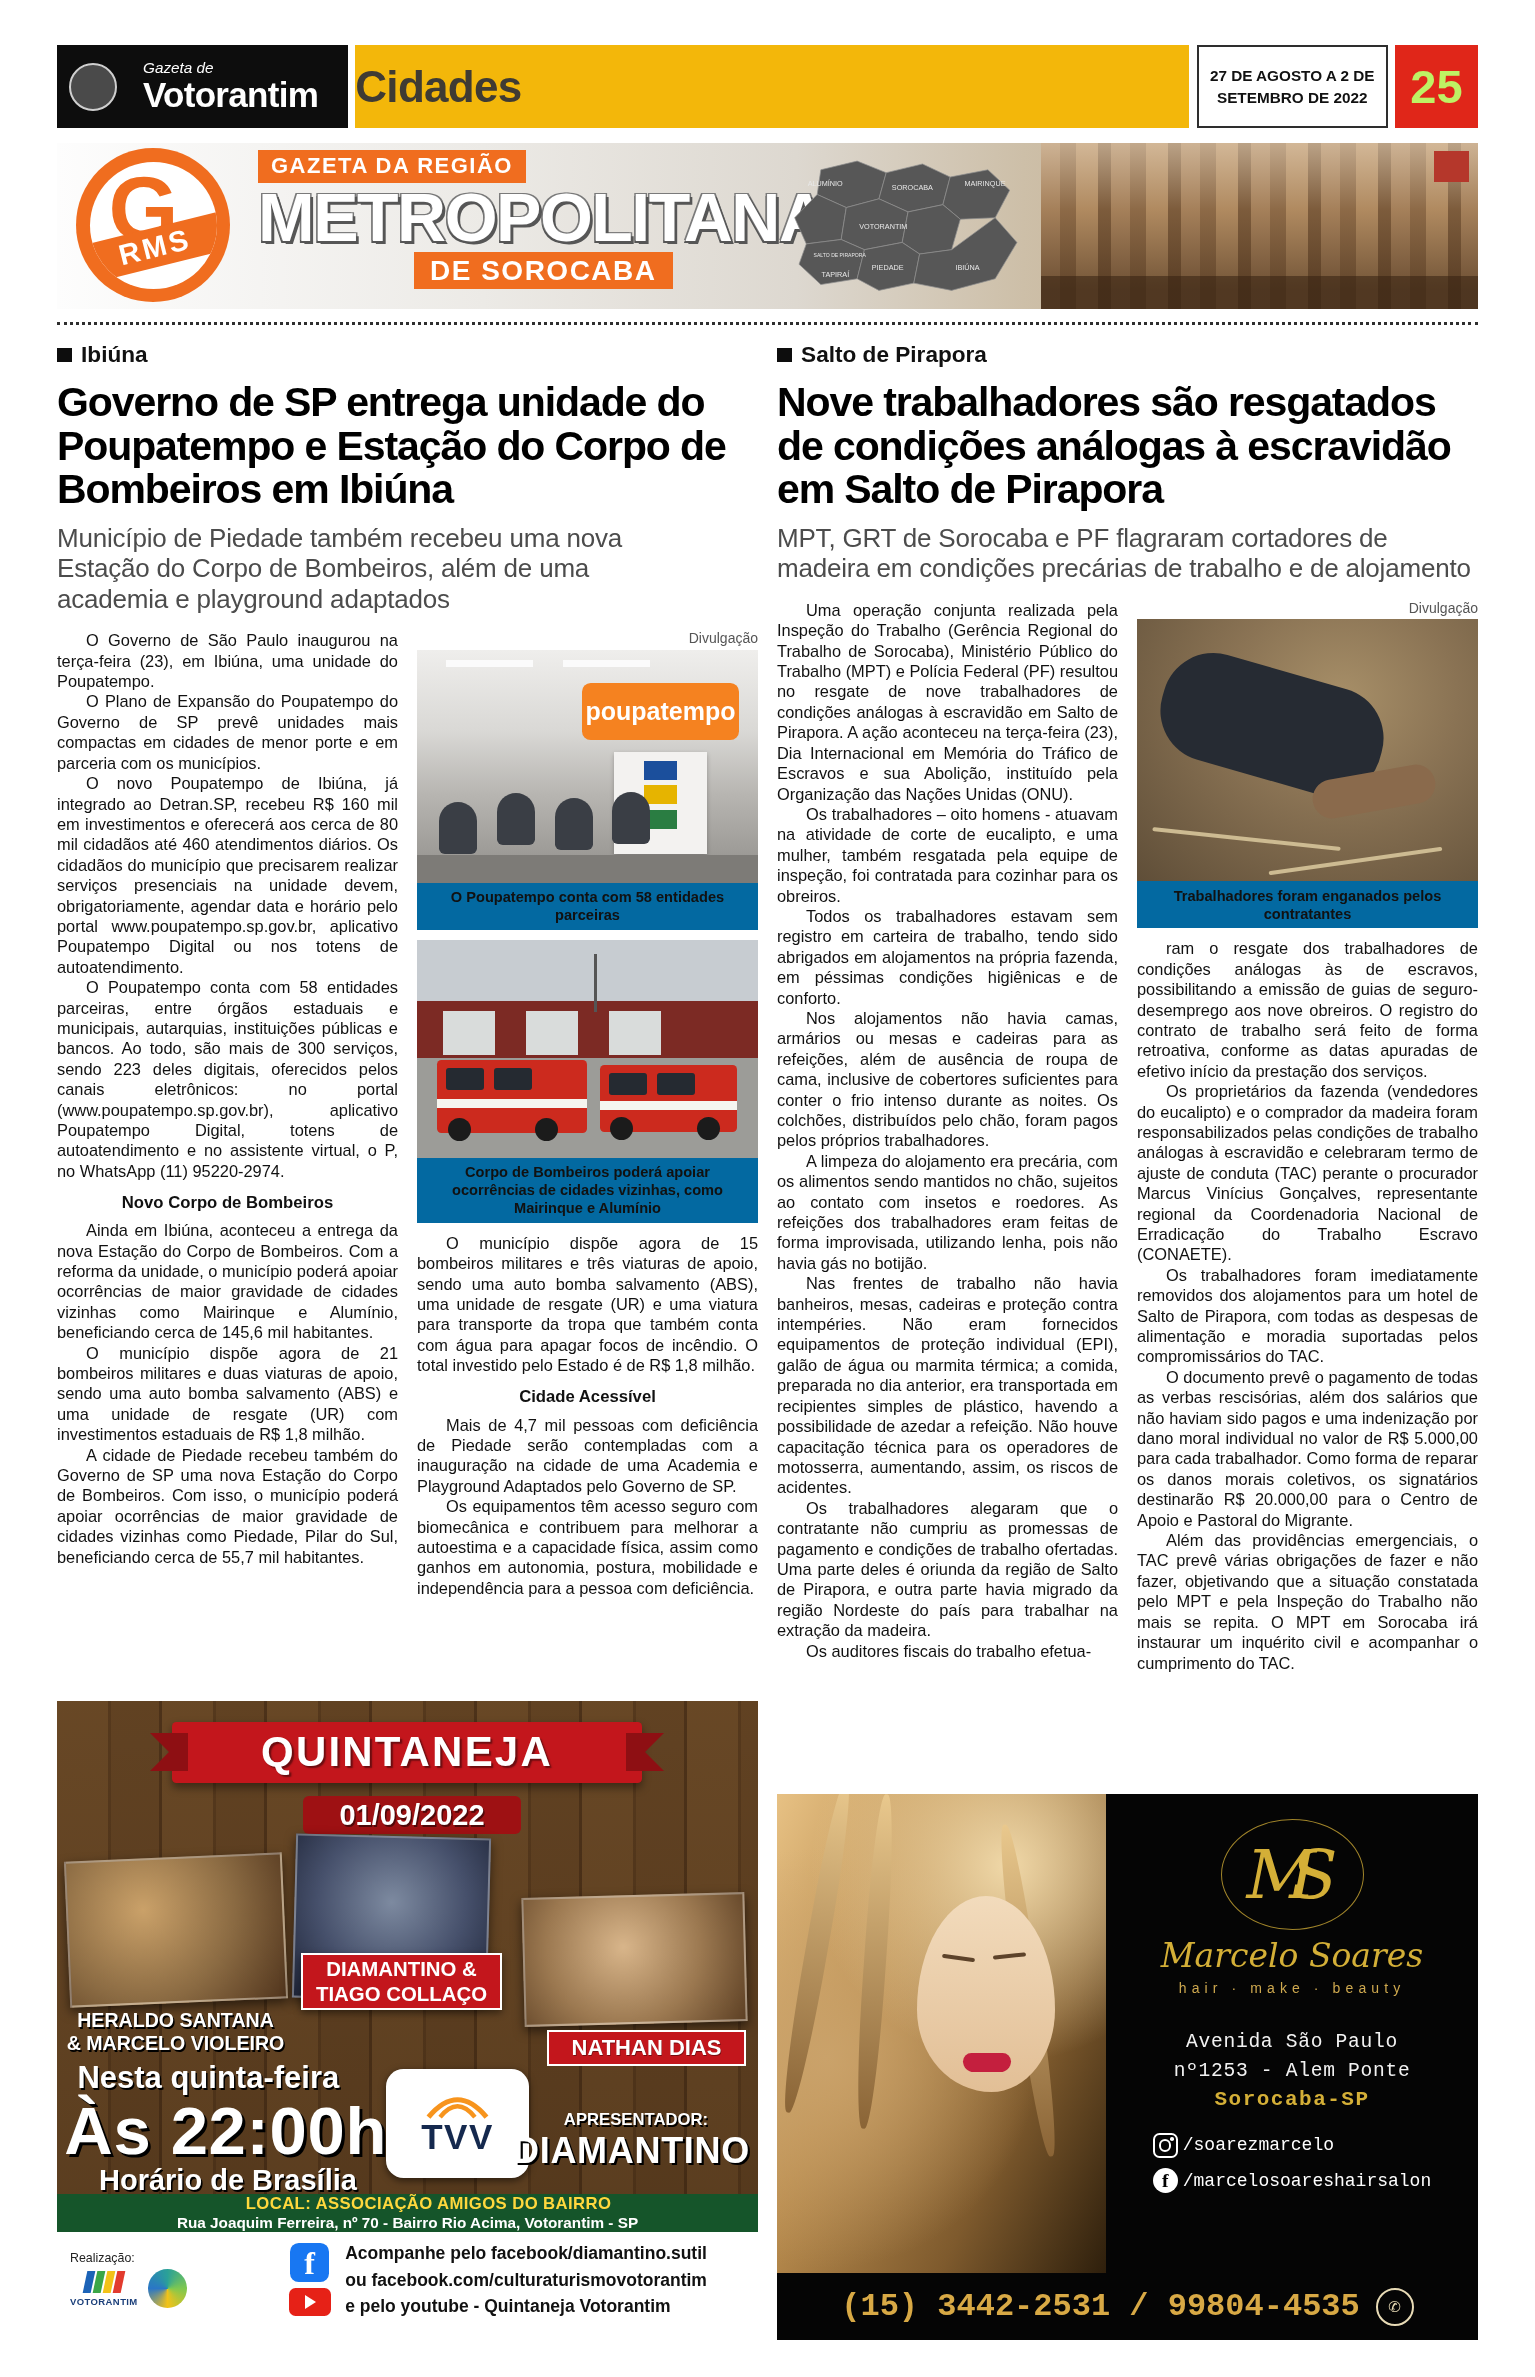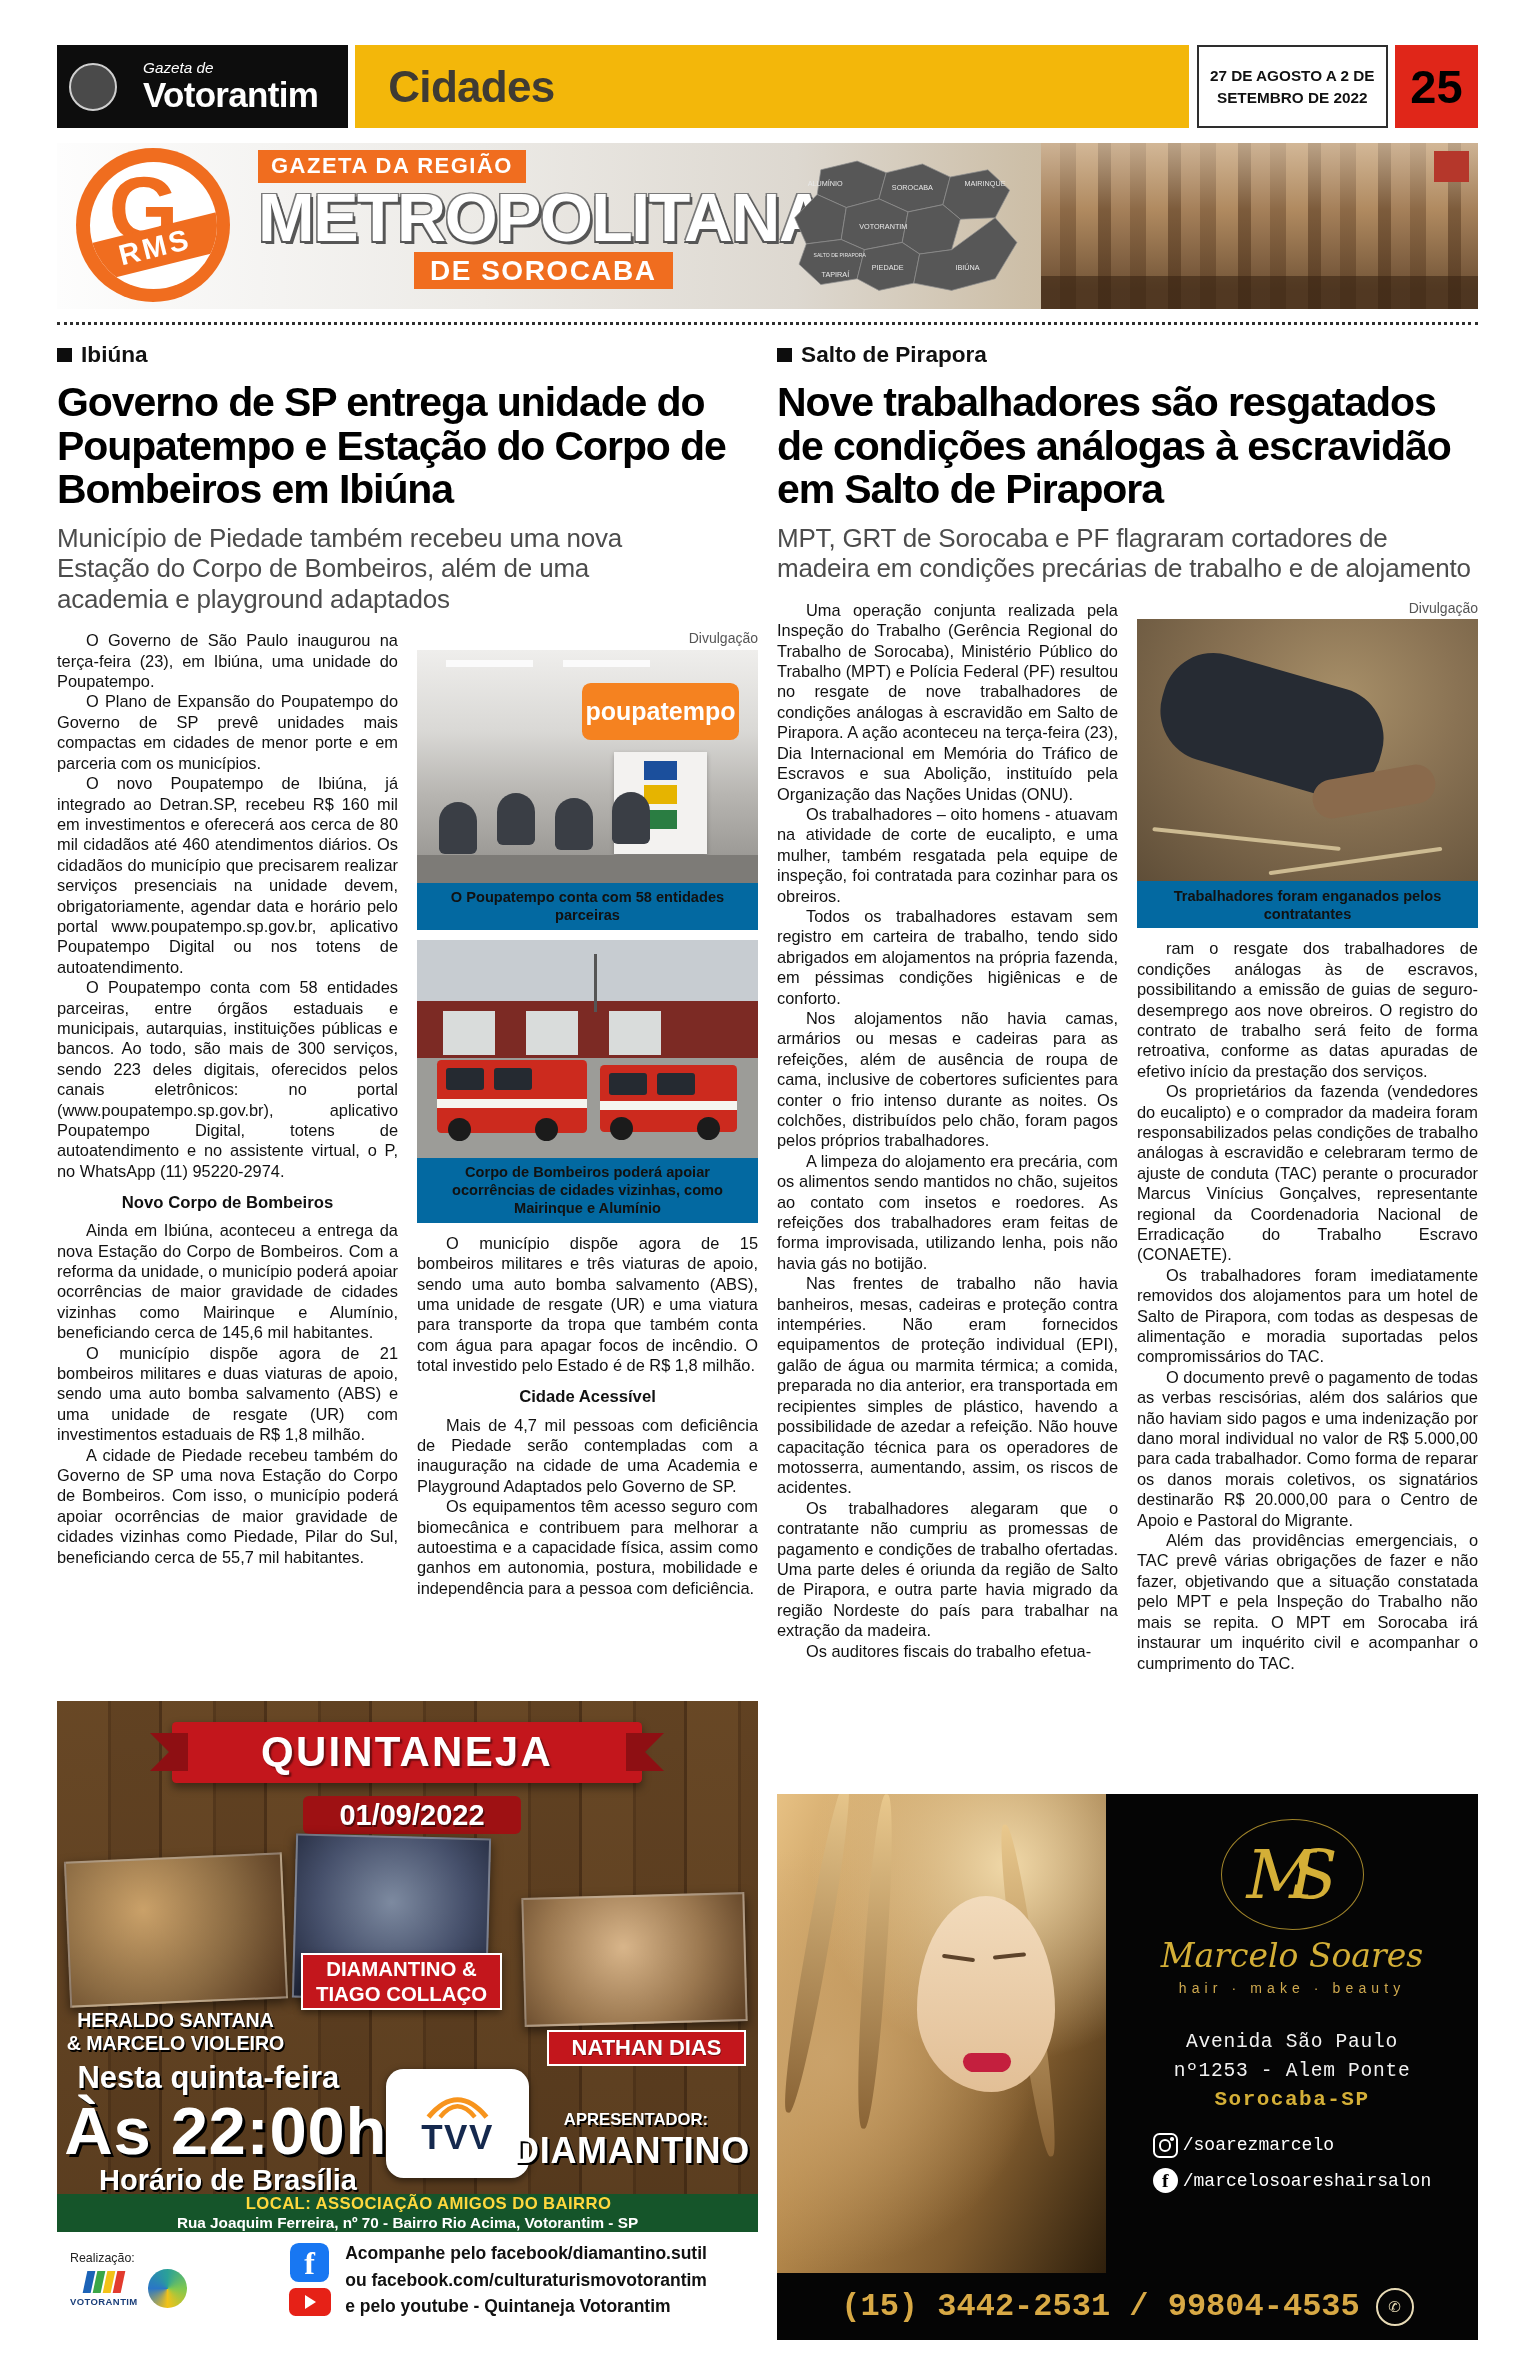--- a/index.html
+++ b/index.html
@@ -8,25 +8,25 @@
           font-family:"Liberation Sans", sans-serif; color:#111; }
 
   
   .header { display:flex; gap:7.3px; margin:45px 58px 0 57px; height:83px; }
   .m-logo { width:291px; background:#0d0d0d; position:relative; display:flex; flex-direction:column;
             justify-content:center; padding-left:86px; color:#fff; }
   .m-badge { position:absolute; left:11.6px; top:50%; transform:translateY(-50%); width:48px; height:48px;
              border:2.2px solid #cfcfcf; border-radius:50%; background:#4a4a4a; }
   .m-brand-small { font-size:15.3px; font-style:italic; }
   .m-brand { font-size:35px; font-weight:bold; letter-spacing:-0.7px; line-height:1.05; }
-  .m-section { flex:1; background:#f3b70a; display:flex; align-items:center; padding-left:33px;
+  .m-section { flex:1; background:#f3b70a; display:flex; align-items:center; 
                font-size:44px; font-weight:bold; color:#3f3b33; letter-spacing:-0.7px; }
   .m-date { width:191px; border:2.2px solid #2e2e2e; background:#fff; display:flex; flex-direction:column;
             align-items:center; justify-content:center; font-weight:bold; font-size:15.3px; line-height:1.4; text-align:center; }
-  .m-page { width:83px; background:#e02619; color:#000000; display:flex; align-items:center; justify-content:center;
+  .m-page { width:83px; background:#e02619; color:#bef264; display:flex; align-items:center; justify-content:center;
             font-size:47px; font-weight:bold; }
 
   
   .banner { position:relative; margin:14.6px 58px 0 57px; height:166px; overflow:hidden;
             background:linear-gradient(90deg,#fdfdfd 0%,#eceae6 30%,#ddd8d0 52%,#cdbfa8 68%,#b79a74 100%); }
   .rms { position:absolute; left:19px; top:5.8px; width:154px; height:154px; border-radius:50%;
          background:#f06d1f; display:flex; align-items:center; justify-content:center; }
   .rms-inner { width:127px; height:127px; border-radius:50%; background:#fff; position:relative; overflow:hidden; }
   .rms-g { position:absolute; left:19px; top:-4.4px; font-size:90px; font-weight:bold; color:#f06d1f; }
   .rms-pill { position:absolute; left:-7.3px; bottom:22px; width:146px; height:39px; background:#f06d1f;

